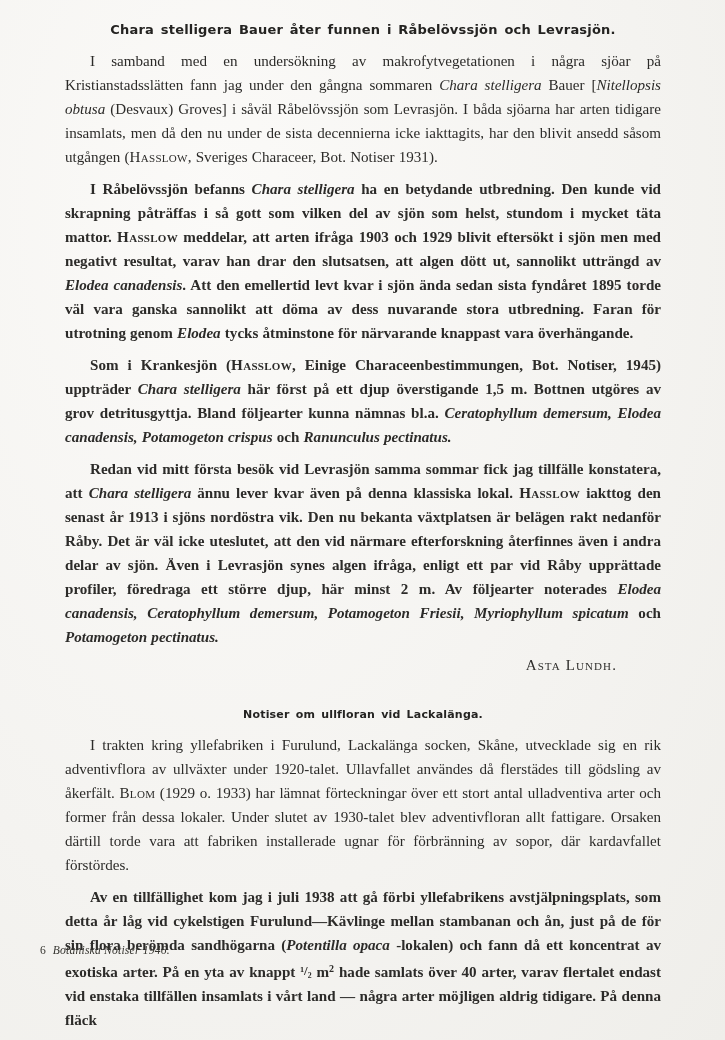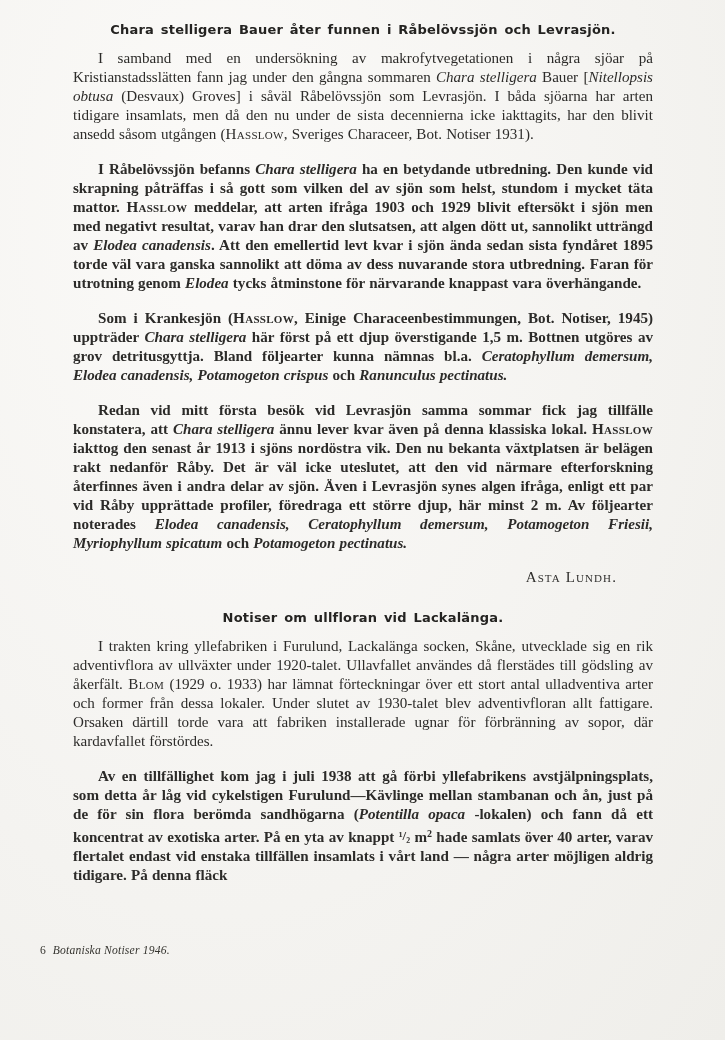--- a/index.html
+++ b/index.html
@@ -58,30 +58,30 @@
     font-family: "DejaVu Sans", "Liberation Sans", sans-serif;
     font-size: 13px;
     font-weight: bold;
     text-align: center;
     margin: 22px 0 0 0;
     letter-spacing: 0.2px;
     color: #242321;
     word-spacing: 2px;
   }
   h1.article-title.second {
-    margin-top: 24px;
-    font-size: 13px;
+    margin-top: 34px;
+    font-size: 11px;
   }
 
   p.body {
     font-size: 15.1px;
-    line-height: 19px;
+    line-height: 24px;
     text-align: justify;
     text-align-last: left;
-    margin: 16px;
+    margin: 8px;
     text-indent: 25px;
     color: #2c2b29;
     word-spacing: 0.4px;
     hyphens: manual;
   }
   p.body.first-of-article {
     margin-top: 12px;
   }
   p.body.tight {
     margin-top: 0;

